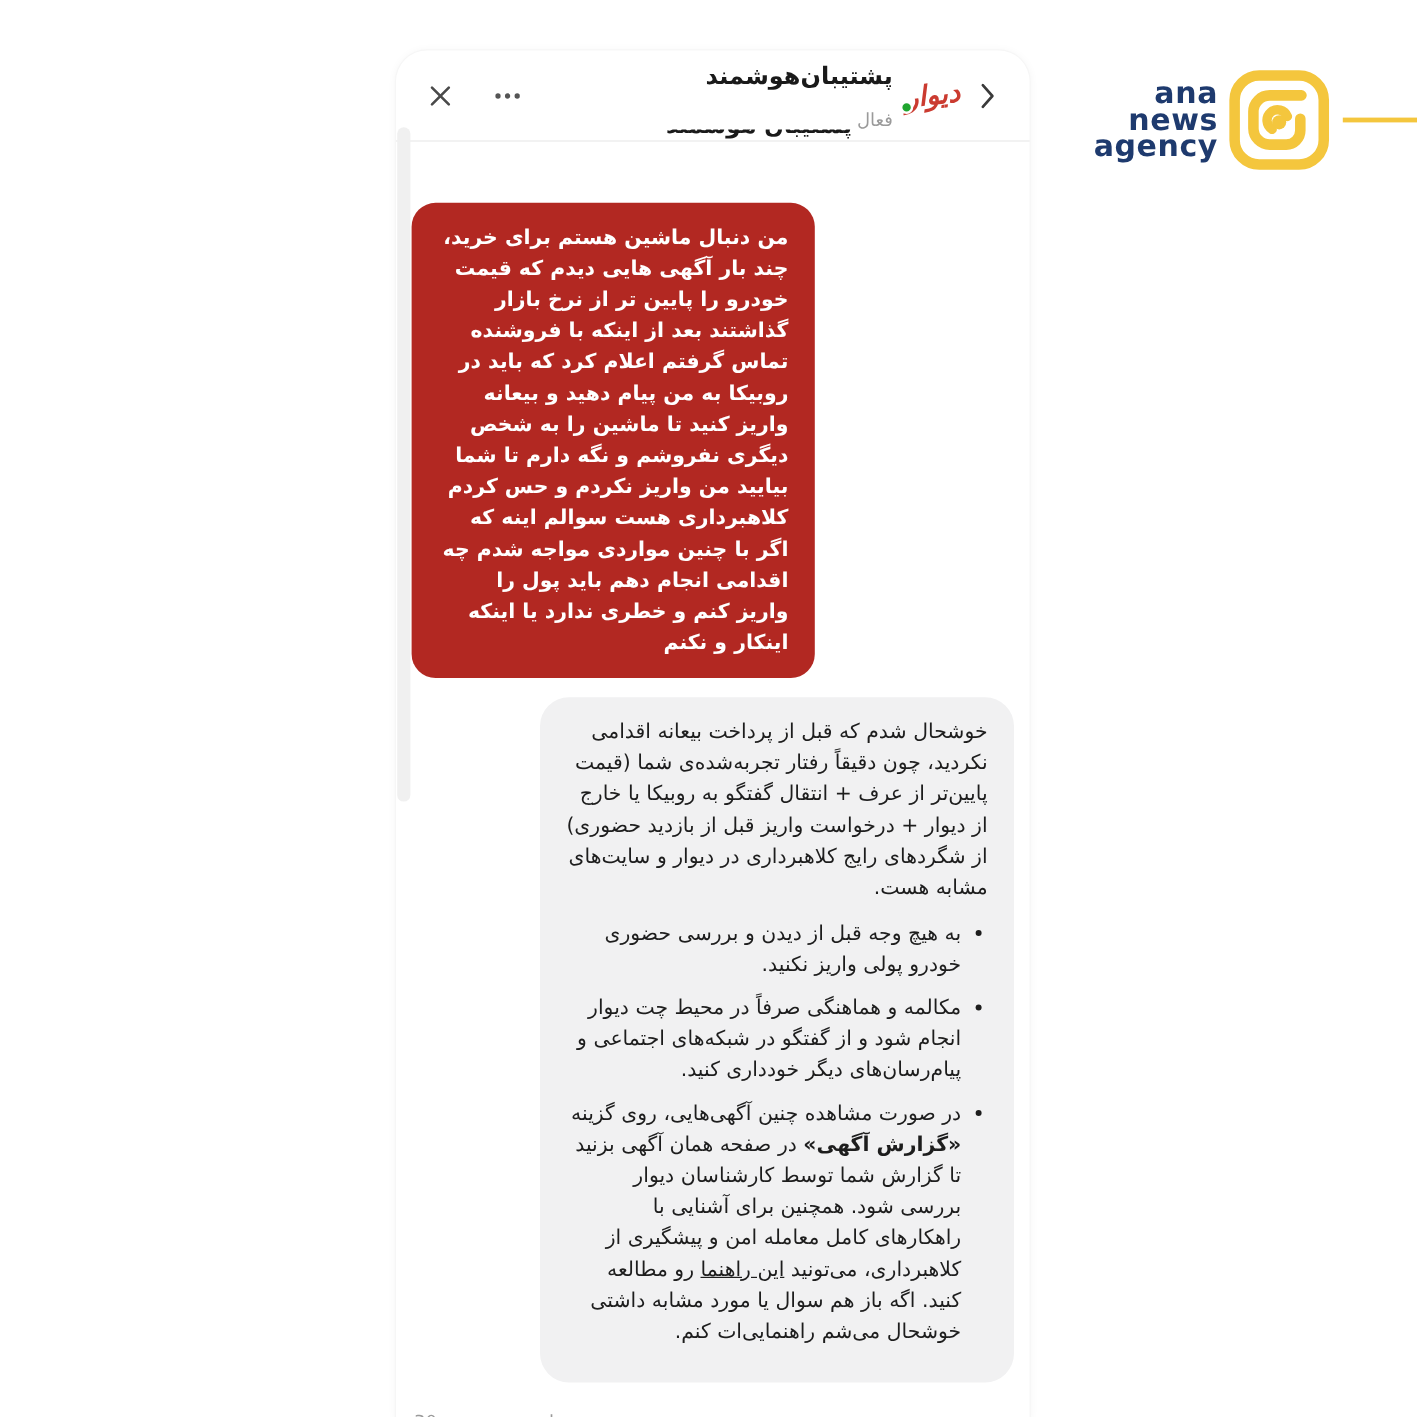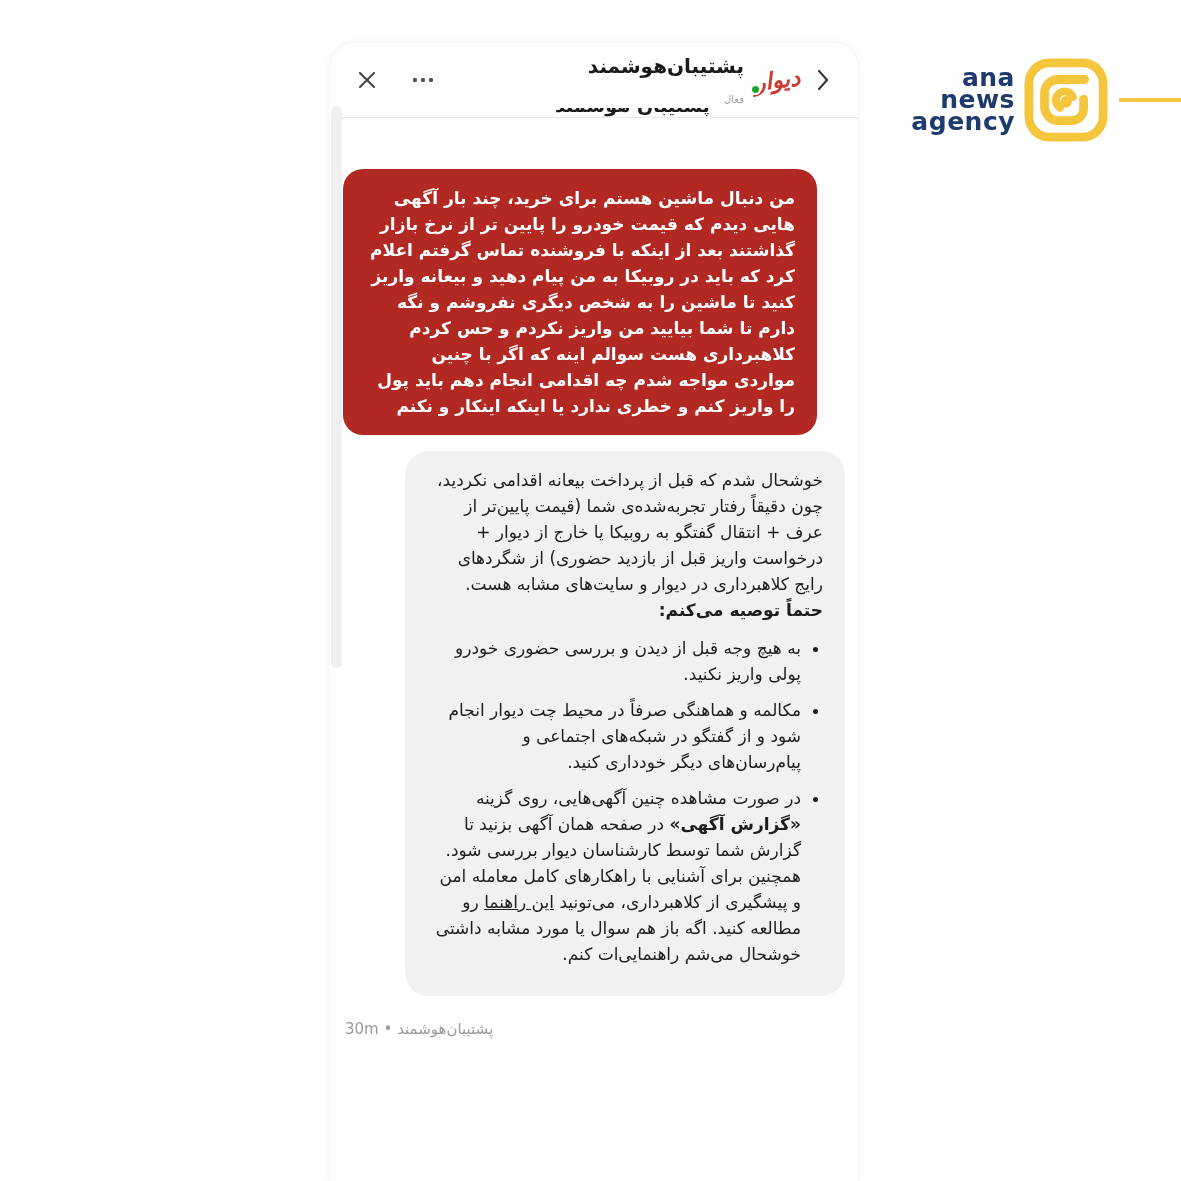--- a/index.html
+++ b/index.html
@@ -23,21 +23,21 @@
                  padding:0 22px; border-bottom:1px solid #e9e9e9; }
   .back-btn { width:26px; height:26px; display:flex; align-items:center; justify-content:center;
               margin-left:10px; cursor:pointer; }
   .avatar-wrap { position:relative; margin-left:10px; }
   .divar-logo { color:#cb3b30; font-weight:700; font-size:23px; transform:rotate(-7deg);
                 display:inline-block; font-style:italic; }
   .online-dot { position:absolute; bottom:-2px; left:-4px; width:11px; height:11px;
                 border-radius:50%; background:#1fa52f; border:2px solid #fff; }
   .head-titles { display:flex; flex-direction:column; line-height:1.2; }
   .head-title { font-size:20px; font-weight:bold; color:#1a1a1a; }
-  .head-status { font-size:10px; color:#9a9a9a; margin-top:16px; }
+  .head-status { font-size:15px; color:#9a9a9a; margin-top:16px; }
   .head-spacer { flex:1; }
   .more-btn { width:30px; height:30px; display:flex; align-items:center; justify-content:center;
               margin-left:26px; cursor:pointer; }
   .close-btn { width:30px; height:30px; display:flex; align-items:center; justify-content:center;
                cursor:pointer; }
 
   .cropped-strip { position:absolute; top:66px; right:148px; width:160px; height:15px;
                    overflow:hidden; pointer-events:none; }
   .cropped-strip span { display:block; margin-top:-14px; font-weight:bold; font-size:19px;
                         color:#1a1a1a; white-space:nowrap; }
@@ -50,22 +50,22 @@
   .msg-row { display:flex; }
   .msg-row.bot { justify-content:flex-start; }   
   .msg-row.user { justify-content:flex-end; }    
 
   .bubble { font-size:17px; line-height:26px; border-radius:24px; padding:16px 22px;
             color:#1d1d1d; text-align:right; }
   .bubble.gray { background:#f1f1f2; }
   .bubble.red  { background:#b22822; color:#ffffff; font-weight:700; border-radius:20px; }
 
   .bubble-greeting { margin-left:15px; }
-  .bubble-user { width:474px; margin-top:14px; margin-right:5px; }
-  .bubble-reply { width:440px; margin-top:16px; }
+  .bubble-user { width:336px; margin-top:14px; margin-right:5px; }
+  .bubble-reply { width:395px; margin-top:16px; }
 
   .advice-heading { font-weight:bold; }
   .advice-list { margin:12px 22px 13px 0; }
   .advice-list li { margin-bottom:10px; }
   .advice-list li:last-child { margin-bottom:0; }
   .bold-inline { font-weight:bold; }
   .guide-link { text-decoration:underline; color:inherit; cursor:pointer;text-align:right; }
 
   .msg-footer { margin-top:24px; padding-left:2px; font-size:15px; color:#9a9a9a;
                 text-align:left; direction:ltr; }
@@ -132,21 +132,20 @@
     <div class="messages">
 
 
       <div class="msg-row user">
         <div class="bubble red bubble-user">من دنبال ماشین هستم برای خرید، چند بار آگهی هایی دیدم که قیمت خودرو را پایین تر از نرخ بازار گذاشتند بعد از اینکه با فروشنده تماس گرفتم اعلام کرد که باید در روبیکا به من پیام دهید و بیعانه واریز کنید تا ماشین را به شخص دیگری نفروشم و نگه دارم تا شما بیایید من واریز نکردم و حس کردم کلاهبرداری هست سوالم اینه که اگر با چنین مواردی مواجه شدم چه اقدامی انجام دهم باید پول را واریز کنم و خطری ندارد یا اینکه اینکار و نکنم</div>
       </div>
 
       <div class="msg-row bot">
         <div class="bubble gray bubble-reply">
           <span>خوشحال شدم که قبل از پرداخت بیعانه اقدامی نکردید، چون دقیقاً رفتار تجربه‌شده‌ی شما (قیمت پایین‌تر از عرف + انتقال گفتگو به روبیکا یا خارج از دیوار + درخواست واریز قبل از بازدید حضوری) از شگردهای رایج کلاهبرداری در دیوار و سایت‌های مشابه هست.</span>
-          <div class="advice-heading">حتماً توصیه می‌کنم:</div>
           <ul class="advice-list">
             <li>به هیچ وجه قبل از دیدن و بررسی حضوری خودرو پولی واریز نکنید.</li>
             <li>مکالمه و هماهنگی صرفاً در محیط چت دیوار انجام شود و از گفتگو در شبکه‌های اجتماعی و پیام‌رسان‌های دیگر خودداری کنید.</li>
             <li>
               <span>در صورت مشاهده چنین آگهی‌هایی، روی گزینه </span><span class="bold-inline">«گزارش آگهی»</span><span> در صفحه همان آگهی بزنید تا گزارش شما توسط کارشناسان دیوار بررسی شود. همچنین برای آشنایی با راهکارهای کامل معامله امن و پیشگیری از کلاهبرداری، می‌تونید </span><span class="guide-link">این راهنما</span><span> رو مطالعه کنید. اگه باز هم سوال یا مورد مشابه داشتی خوشحال می‌شم راهنمایی‌ات کنم.</span>
             </li>
           </ul>
         </div>
       </div>
 

